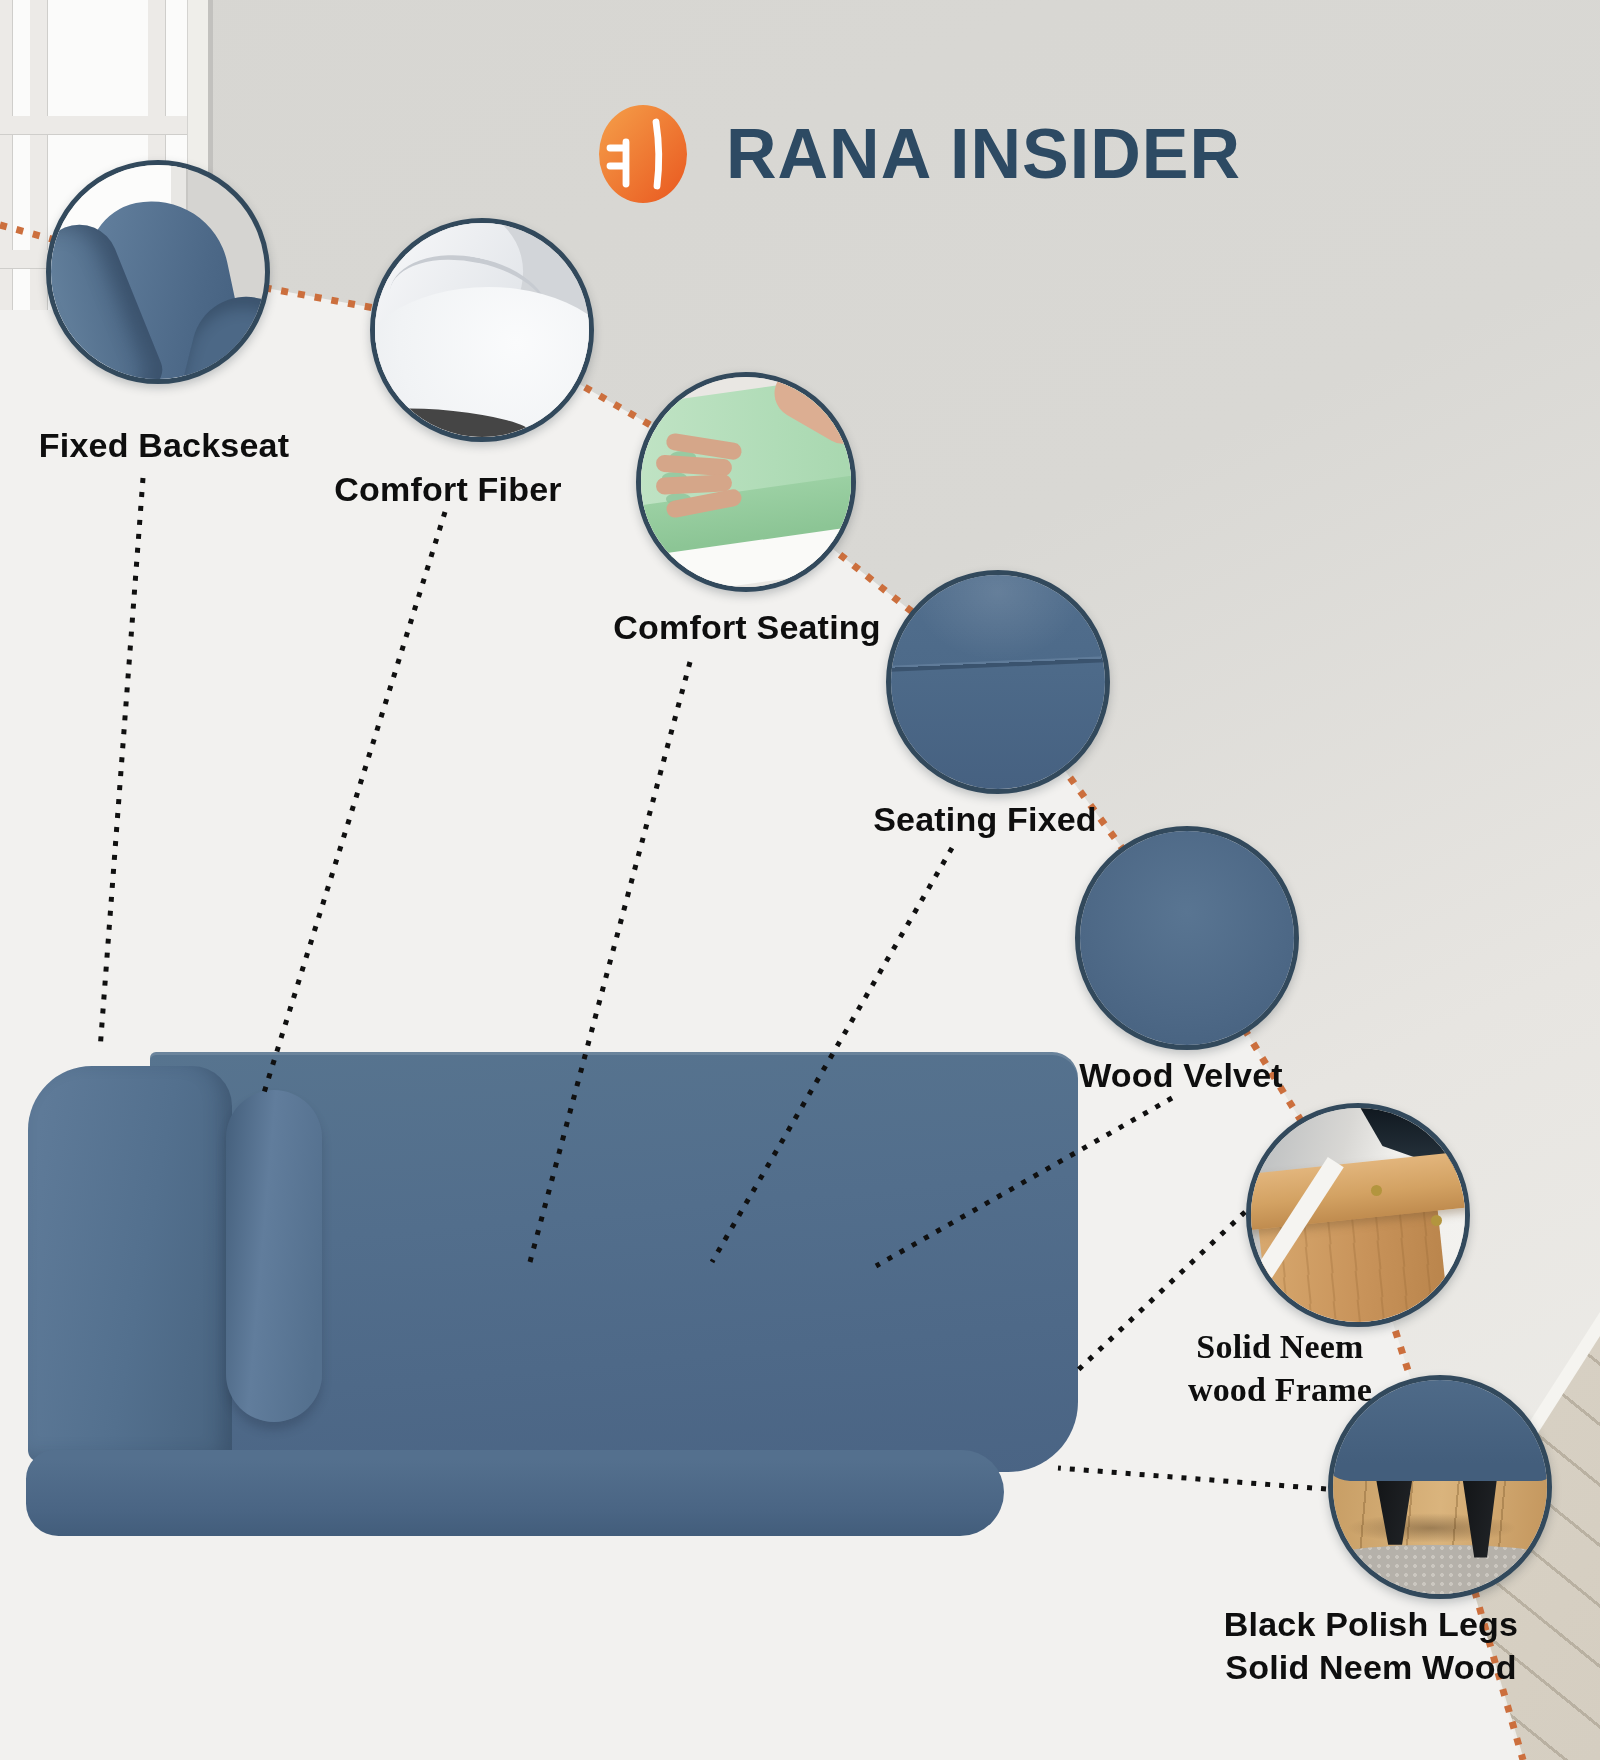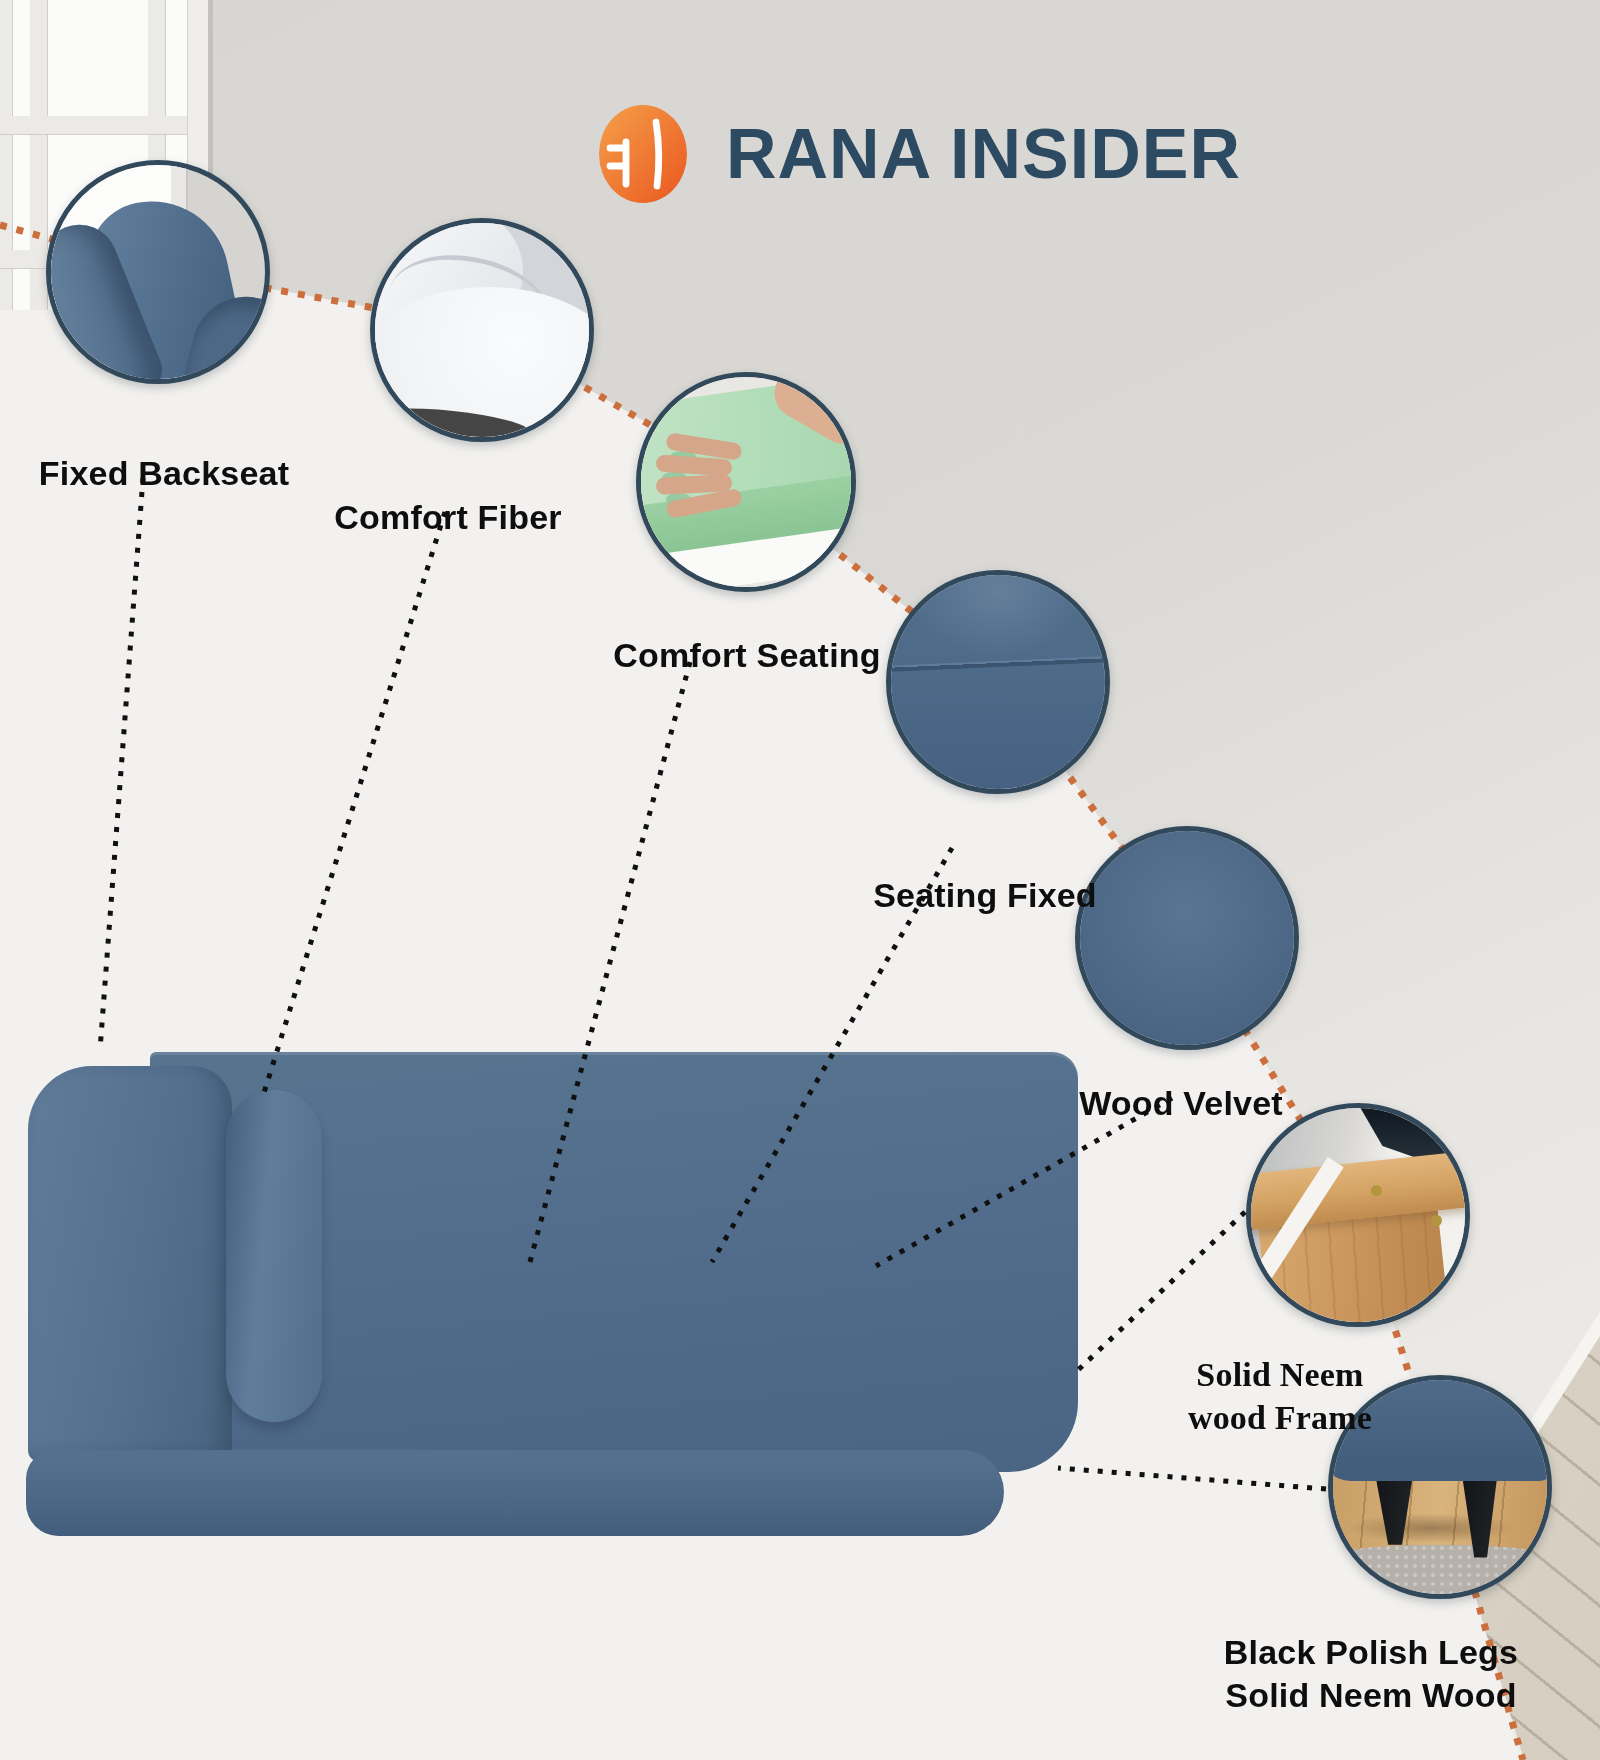--- a/index.html
+++ b/index.html
@@ -122,21 +122,21 @@
   .c7-leg{background:linear-gradient(100deg,#0f1113,#24272b);
     clip-path:polygon(14% 0,86% 0,64% 100%,40% 100%);}
   .c7-leg1{left:15%;top:39%;width:27%;height:38%;}
   .c7-leg2{left:56%;top:39%;width:25%;height:44%;}
   .c7-rug{left:-5%;top:77%;width:110%;height:32%;border-radius:45% 45% 0 0/22%;
     background:radial-gradient(circle at 3px 3px,#cbc7c0 1.6px,rgba(0,0,0,0) 2.2px) 0 0/9px 9px,#b5b1aa;}
 
   
   .flabel{position:absolute;transform:translate(-50%,-50%);text-align:center;
     color:#0e0e0e;font-weight:bold;font-size:34px;line-height:43px;white-space:nowrap;
-    letter-spacing:.2px;margin-top:28px;}
+    letter-spacing:.2px;}
 
   
   #header{position:absolute;left:598px;top:104px;display:flex;align-items:center;gap:38px;}
   #brand-title{font-size:70px;font-weight:bold;color:#2d4a63;letter-spacing:1px;white-space:nowrap;}
 </style>
 </head>
 <body>
 
 <div id="wall"></div>
 <div id="window">
@@ -234,21 +234,21 @@
 
 <div class="flabel" style="left:164px;top:445px;">
   <div>Fixed Backseat</div>
 </div>
 <div class="flabel" style="left:448px;top:489px;">
   <div>Comfort Fiber</div>
 </div>
 <div class="flabel" style="left:747px;top:627px;">
   <div>Comfort Seating</div>
 </div>
-<div class="flabel" style="left:985px;top:867px;">
+<div class="flabel" style="left:985px;top:819px;">
   <div>Seating Fixed</div>
 </div>
 <div class="flabel" style="left:1181px;top:1075px;">
   <div>Wood Velvet</div>
 </div>
 <div class="flabel" style="left:1280px;top:1368px;font-family:Liberation Serif, serif;">
   <div>Solid Neem</div>
   <div>wood Frame</div>
 </div>
 <div class="flabel" style="left:1371px;top:1646px;">

